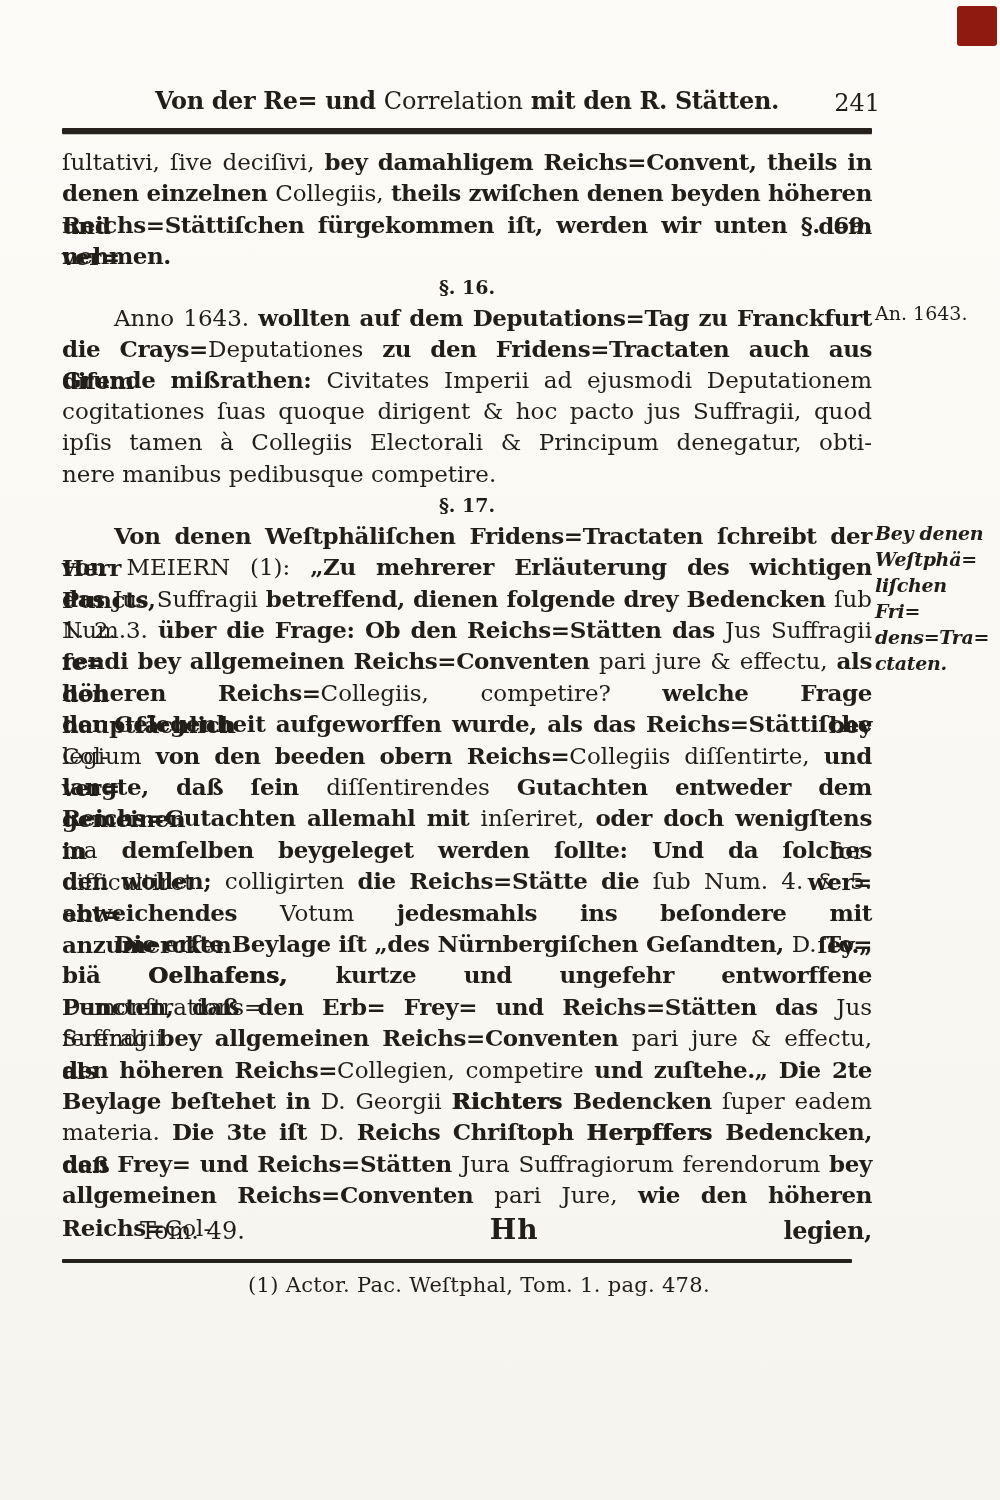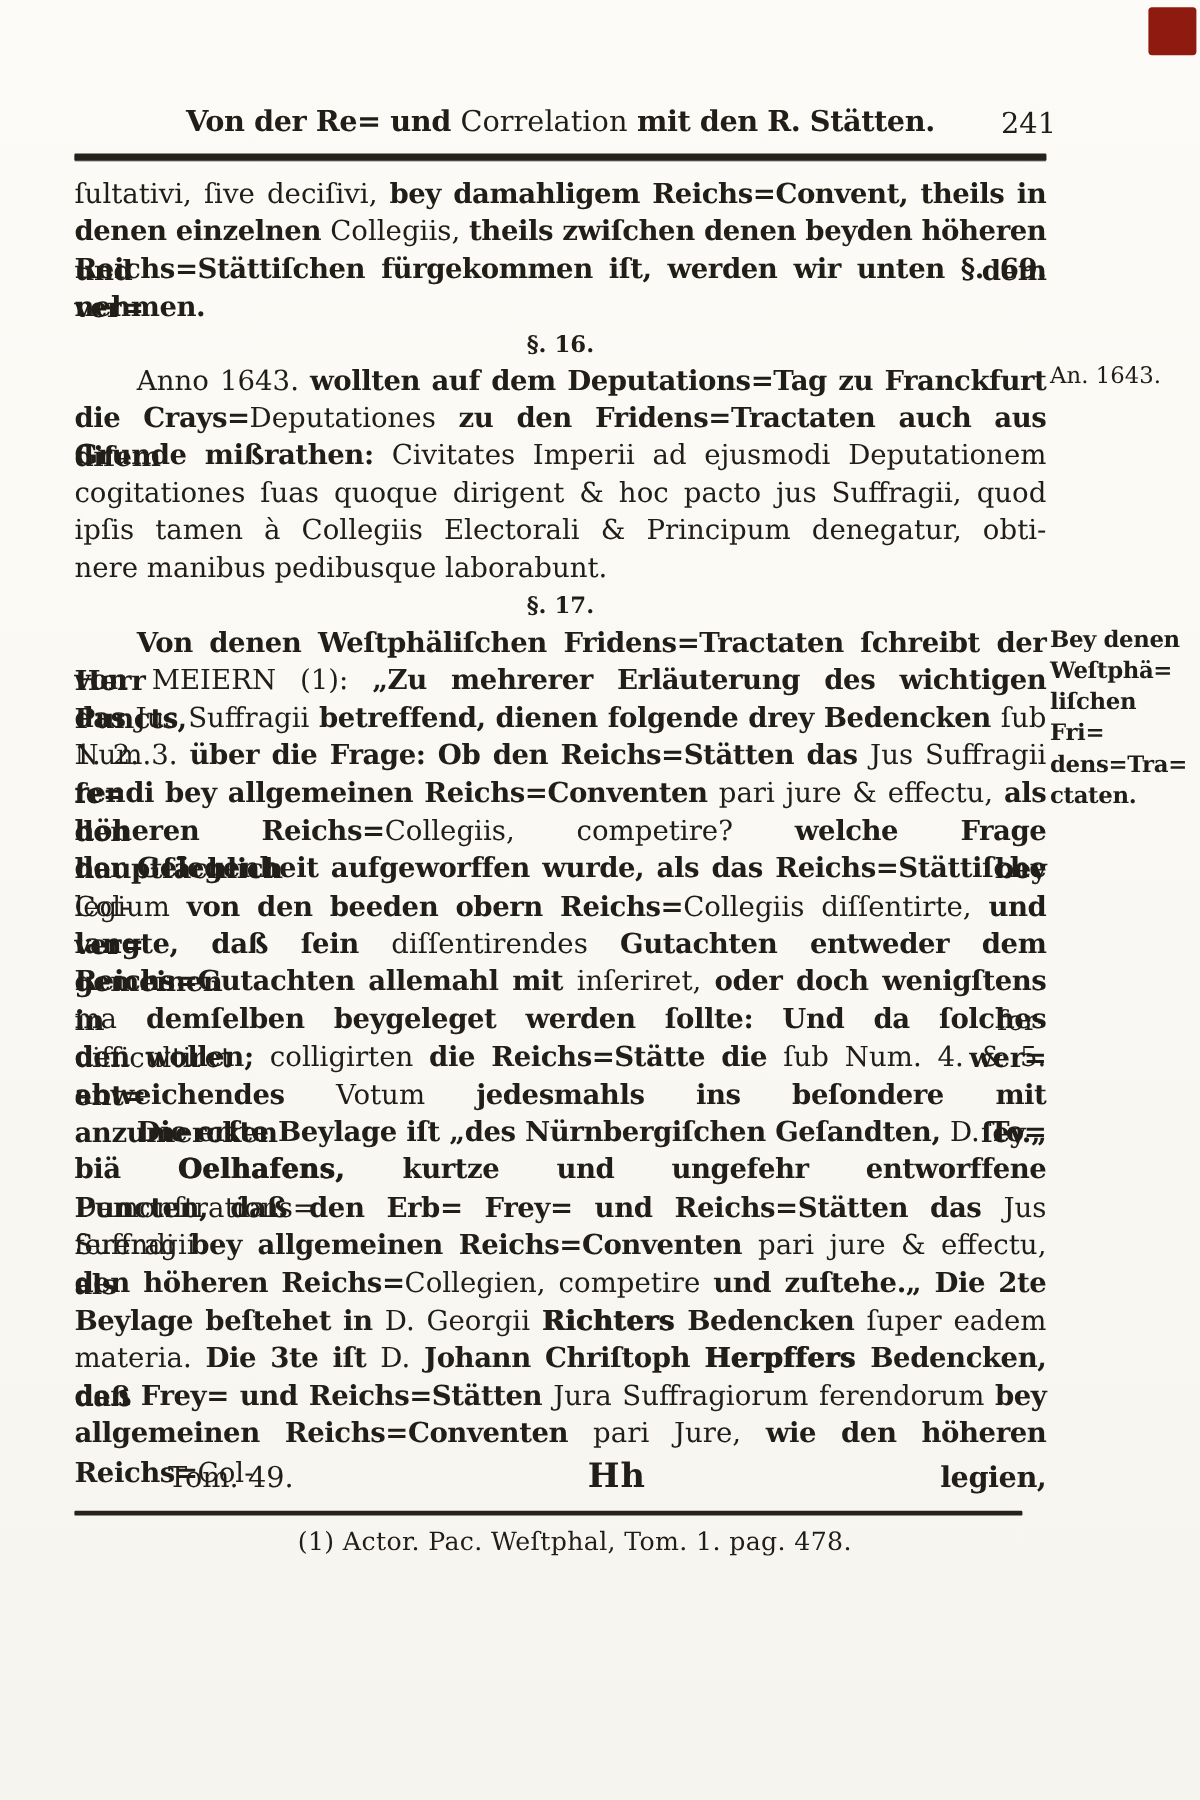--- a/index.html
+++ b/index.html
@@ -56,63 +56,63 @@
         <div class="line just"><span class="seg-lat">ſultativi, ſive deciſivi, </span><span class="seg-frak">bey damahligem Reichs=Convent, theils in</span></div>
         <div class="line just"><span class="seg-frak">denen einzelnen </span><span class="seg-lat">Collegiis, </span><span class="seg-frak">theils zwiſchen denen beyden höheren und dem</span></div>
         <div class="line just"><span class="seg-frak">Reichs=Stättiſchen fürgekommen iſt, werden wir unten §. 69. ver=</span></div>
         <div class="line"><span class="seg-frak">nehmen.</span></div>
         <div class="line heading">§. 16.</div>
         <div class="line just ind"><span class="seg-lat">Anno 1643. </span><span class="seg-frak">wollten auf dem Deputations=Tag zu Franckfurt</span></div>
         <div class="line just"><span class="seg-frak">die Crays=</span><span class="seg-lat">Deputationes </span><span class="seg-frak">zu den Fridens=Tractaten auch aus diſem</span></div>
         <div class="line just"><span class="seg-frak">Grunde mißrathen: </span><span class="seg-lat">Civitates Imperii ad ejusmodi Deputationem</span></div>
         <div class="line just"><span class="seg-lat">cogitationes ſuas quoque dirigent &amp; hoc pacto jus Suffragii, quod</span></div>
         <div class="line just"><span class="seg-lat">ipſis tamen à Collegiis Electorali &amp; Principum denegatur, obti-</span></div>
-        <div class="line"><span class="seg-lat">nere manibus pedibusque laborabunt.</span></div>
+        <div class="line"><span class="seg-lat">nere manibus pedibusque competire.</span></div>
         <div class="line heading">§. 17.</div>
         <div class="line just ind"><span class="seg-frak">Von denen Weſtphäliſchen Fridens=Tractaten ſchreibt der Herr</span></div>
         <div class="line just"><span class="seg-frak">von </span><span class="seg-lat">MEIERN (1): </span><span class="seg-frak">„Zu mehrerer Erläuterung des wichtigen Puncts,</span></div>
         <div class="line just"><span class="seg-frak">das </span><span class="seg-lat">Jus Suffragii </span><span class="seg-frak">betreffend, dienen folgende drey Bedencken </span><span class="seg-lat">ſub Num.</span></div>
         <div class="line just"><span class="seg-lat">1. 2. 3. </span><span class="seg-frak">über die Frage: Ob den Reichs=Stätten das </span><span class="seg-lat">Jus Suffragii </span><span class="seg-frak">fe=</span></div>
         <div class="line just"><span class="seg-frak">rendi bey allgemeinen Reichs=Conventen </span><span class="seg-lat">pari jure &amp; effectu, </span><span class="seg-frak">als den</span></div>
         <div class="line just"><span class="seg-frak">höheren Reichs=</span><span class="seg-lat">Collegiis, competire? </span><span class="seg-frak">welche Frage hauptſächlich bey</span></div>
         <div class="line just"><span class="seg-frak">der Gelegenheit aufgeworffen wurde, als das Reichs=Stättiſche </span><span class="seg-lat">Col-</span></div>
         <div class="line just"><span class="seg-lat">legium </span><span class="seg-frak">von den beeden obern Reichs=</span><span class="seg-lat">Collegiis diſſentirte, </span><span class="seg-frak">und ver=</span></div>
         <div class="line just"><span class="seg-frak">langte, daß ſein </span><span class="seg-lat">diſſentirendes </span><span class="seg-frak">Gutachten entweder dem gemeinen</span></div>
         <div class="line just"><span class="seg-frak">Reichs=Gutachten allemahl mit </span><span class="seg-lat">inſeriret, </span><span class="seg-frak">oder doch wenigſtens in </span><span class="seg-lat">for-</span></div>
         <div class="line just"><span class="seg-lat">ma </span><span class="seg-frak">demſelben beygeleget werden ſollte: Und da ſolches </span><span class="seg-lat">difficultiret </span><span class="seg-frak">wer=</span></div>
         <div class="line just"><span class="seg-frak">den wollen; </span><span class="seg-lat">colligirten </span><span class="seg-frak">die Reichs=Stätte die </span><span class="seg-lat">ſub Num. 4. &amp; 5. </span><span class="seg-frak">ent=</span></div>
         <div class="line just"><span class="seg-frak">abweichendes </span><span class="seg-lat">Votum </span><span class="seg-frak">jedesmahls ins beſondere mit anzumercken ſey.„</span></div>
         <div class="line just ind"><span class="seg-frak">Die erſte Beylage iſt „des Nürnbergiſchen Geſandten, </span><span class="seg-lat">D. </span><span class="seg-frak">To=</span></div>
         <div class="line just"><span class="seg-frak">biä </span><span class="seg-frakb">Oelhafens, </span><span class="seg-frak">kurtze und ungefehr entworffene </span><span class="seg-lat">Demonſtrations=</span></div>
         <div class="line just"><span class="seg-frak">Puncten, daß den Erb= Frey= und Reichs=Stätten das </span><span class="seg-lat">Jus Suffragii</span></div>
         <div class="line just"><span class="seg-lat">ferendi </span><span class="seg-frak">bey allgemeinen Reichs=Conventen </span><span class="seg-lat">pari jure &amp; effectu, </span><span class="seg-frak">als</span></div>
         <div class="line just"><span class="seg-frak">den höheren Reichs=</span><span class="seg-lat">Collegien, competire </span><span class="seg-frak">und zuſtehe.„  Die 2te</span></div>
         <div class="line just"><span class="seg-frak">Beylage beſtehet in </span><span class="seg-lat">D. Georgii </span><span class="seg-frakb">Richters </span><span class="seg-frak">Bedencken </span><span class="seg-lat">ſuper eadem</span></div>
-        <div class="line just"><span class="seg-lat">materia. </span><span class="seg-frak">Die 3te iſt </span><span class="seg-lat">D. </span><span class="seg-frak">Johann Chriſtoph </span><span class="seg-frakb">Herpffers </span><span class="seg-frak">Bedencken, daß</span></div>
+        <div class="line just"><span class="seg-lat">materia. </span><span class="seg-frak">Die 3te iſt </span><span class="seg-lat">D. </span><span class="seg-frak">Reichs Chriſtoph </span><span class="seg-frakb">Herpffers </span><span class="seg-frak">Bedencken, daß</span></div>
         <div class="line just"><span class="seg-frak">den Frey= und Reichs=Stätten </span><span class="seg-lat">Jura Suffragiorum ferendorum </span><span class="seg-frak">bey</span></div>
         <div class="line just"><span class="seg-frak">allgemeinen Reichs=Conventen </span><span class="seg-lat">pari Jure, </span><span class="seg-frak">wie den höheren Reichs=</span><span class="seg-lat">Col-</span></div>
       </div>
 
     <div class="footer-row">
       <span class="footer-left seg-lat">Tom. 49.</span>
       <span class="footer-center">Hh</span>
       <span class="footer-right">legien,</span>
     </div>
 
     <div class="rule2"></div>
 
     <div class="footnote seg-lat">(1)  Actor. Pac. Weſtphal, Tom. 1. pag. 478.</div>
 
   </div>
 
   <div class="margin-notes" id="margin-notes">
       <div class="margin-note" style="top: 300px;">
         <div><span class="seg-lat">An. 1643.</span></div>
       </div>
-      <div class="margin-note" style="top: 520px;">
+      <div class="margin-note" style="top: 520px; font-style: italic;">
         <div><span class="seg-frak">Bey denen</span></div>
         <div><span class="seg-frak">Weſtphä=</span></div>
         <div><span class="seg-frak">liſchen Fri=</span></div>
         <div><span class="seg-frak">dens=Tra=</span></div>
         <div><span class="seg-frak">ctaten.</span></div>
       </div>
     </div>
 
 </div>
 

